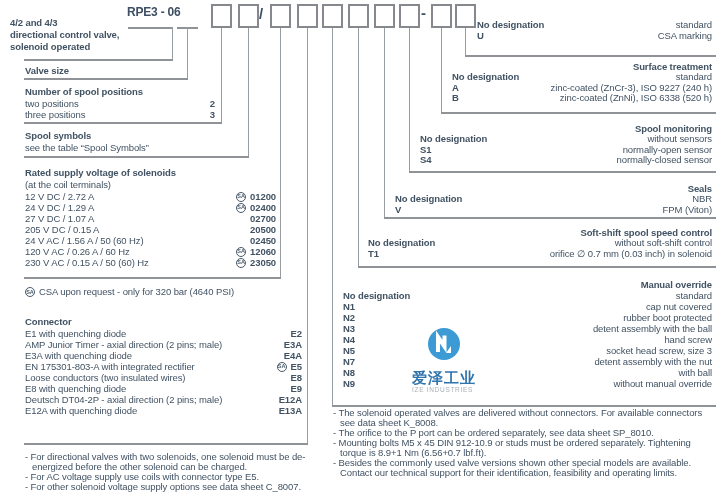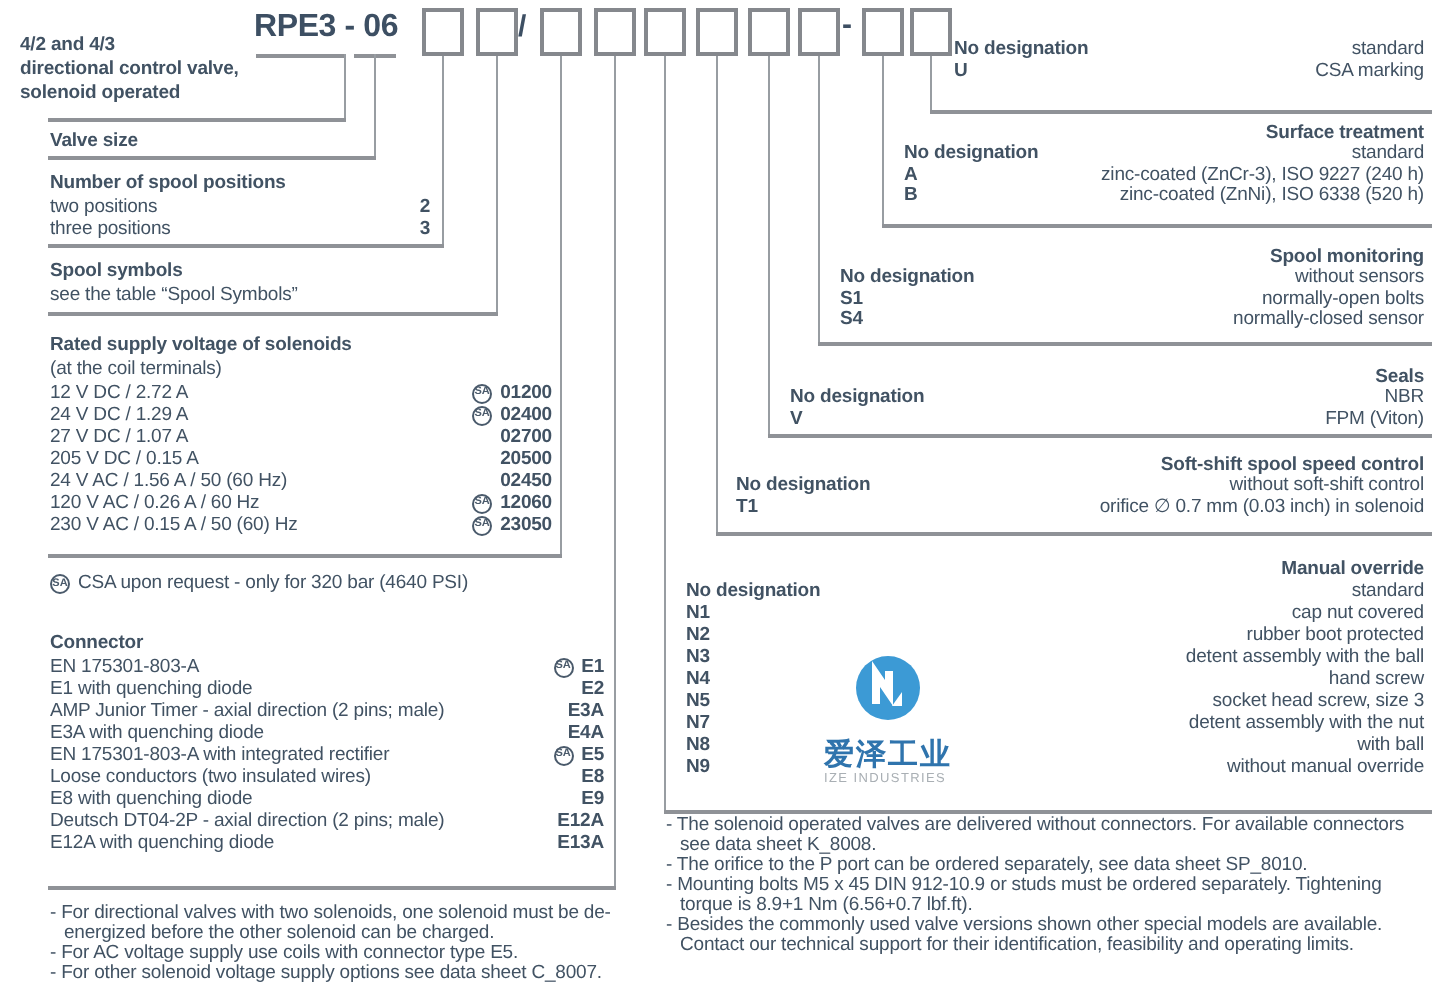--- a/index.html
+++ b/index.html
@@ -2,21 +2,21 @@
 <html><head>
 <meta charset="utf-8">
 <style>
   html,body{margin:0;padding:0;background:#fff;}
   .page{position:relative;width:720px;height:502px;background:#fff;overflow:hidden;
         font-family:"Liberation Sans",sans-serif;color:#415263;font-size:9.5px;letter-spacing:-0.1px;}
   .hline{position:absolute;background:#8f9297;height:1.5px;}
   .vline{position:absolute;background:#989da2;width:1px;}
   .cbox{position:absolute;top:4px;width:21px;height:24px;border:2px solid #85888d;box-sizing:border-box;background:#fff;}
   .codechar{position:absolute;top:5px;font-weight:bold;font-size:15px;color:#3d4f63;}
-  .title{position:absolute;left:127px;top:5px;font-weight:bold;font-size:16px;color:#3d4f63;letter-spacing:-0.2px;}
+  .title{position:absolute;left:127px;top:5px;font-weight:bold;font-size:12px;color:#3d4f63;letter-spacing:-0.2px;}
   .lsec{position:absolute;}
   .ltitle{font-weight:bold;}
   .lrow{display:flex;justify-content:space-between;line-height:11px;}
   .cgroup{display:flex;gap:4px;align-items:center;justify-content:flex-end;}
   .lrow b, .rrow b{font-weight:bold;}
   .rsec{position:absolute;}
   .rtitle{font-weight:bold;text-align:right;line-height:11px;}
   .rrow{display:flex;justify-content:space-between;line-height:10.6px;}
   .mo .rrow{line-height:11px;}
   .csa{display:inline-flex;width:10px;height:10px;box-sizing:border-box;border:1px solid #4a5a6b;border-radius:50%;
@@ -169,27 +169,20 @@
 
   <div class="lsec" style="left:25px;top:286px;display:flex;gap:4px;align-items:center;">
     <span class="csa">SA</span>
     <span>CSA upon request - only for 320 bar (4640 PSI)</span>
   </div>
 
   <div class="lsec" style="left:25px;top:316px;width:277px;">
     <div class="ltitle" style="line-height:12px;">Connector</div>
     <div>
 
-        <div class="lrow">
-          <span>EN 175301-803-A</span>
-          <span class="cgroup">
-            <span class="csa">SA</span>
-            <b>E1</b>
-          </span>
-        </div>
 
         <div class="lrow">
           <span>E1 with quenching diode</span>
           <span class="cgroup">
             <span class="csa" style="visibility: hidden;">SA</span>
             <b>E2</b>
           </span>
         </div>
 
         <div class="lrow">
@@ -297,21 +290,21 @@
     <div class="rtitle">Spool monitoring</div>
     <div>
 
         <div class="rrow">
           <b>No designation</b>
           <span>without sensors</span>
         </div>
 
         <div class="rrow">
           <b>S1</b>
-          <span>normally-open bolts</span>
+          <span>normally-open sensor</span>
         </div>
 
         <div class="rrow">
           <b>S4</b>
           <span>normally-closed sensor</span>
         </div>
       </div>
   </div>
 
   <div class="rsec" style="left:395px;top:183px;width:317px;">

